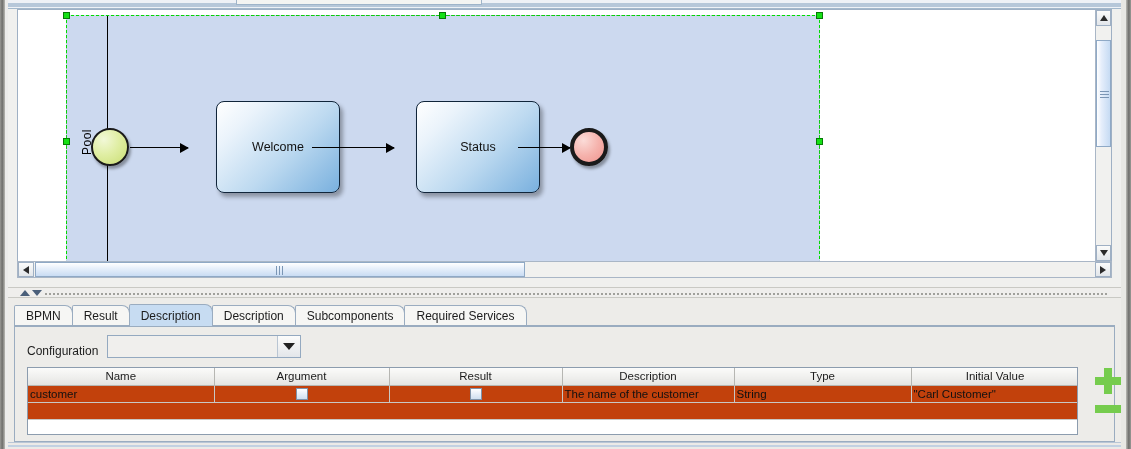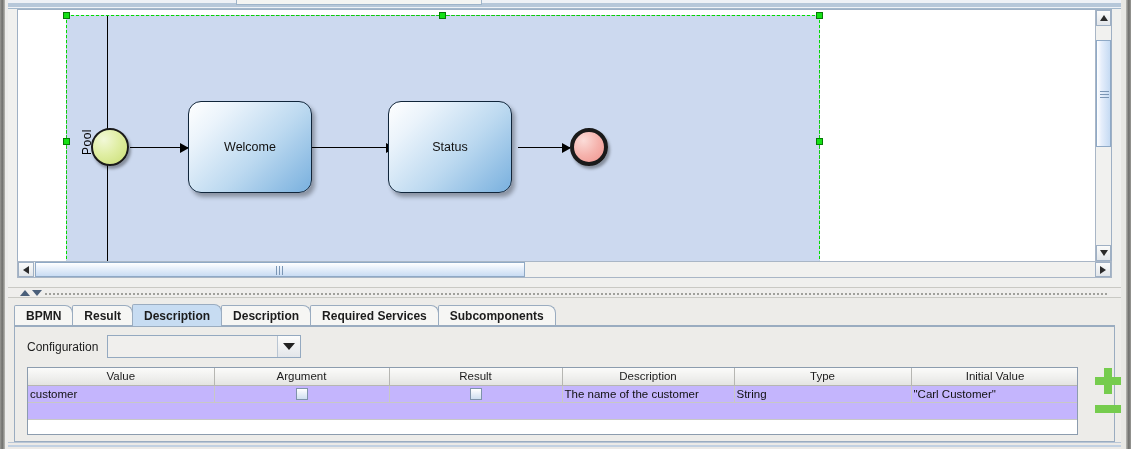--- a/index.html
+++ b/index.html
@@ -122,26 +122,26 @@
     width: 38px; height: 38px; border-radius: 50%;
     background: radial-gradient(circle at 32% 28%, #fbdcd8 0%, #f5b3ad 50%, #ef938d 100%);
     border: 4px solid #1a1a1a;
     box-shadow: 2px 3px 3px rgba(0,0,0,0.35);
   }
 
   
   .task {
     position: absolute; top: 91px;
     width: 124px; height: 92px;
-    border-radius: 13px;
+    border-radius: 8px;
     border: 1.5px solid #10253a;
     background: linear-gradient(135deg,#ffffff 0%, #eaf3fb 22%, #bcd9f0 58%, #79b0de 100%);
     box-shadow: 3px 4px 4px rgba(0,0,0,0.32);
     display: flex; align-items: center; justify-content: center;
-    color: #111; font-size: 12.5px;
+    color: #111; font-size: 12.5px; margin-left: 28px;
   }
   .task.t1 { left: 170px; }
   .task.t2 { left: 370px; }
 
   
   .flow {
     position: absolute; height: 1.6px; background: #000; top: 136.5px;
   }
   .flow::after {
     content: ""; position: absolute; right: -1px; top: -4px;
@@ -231,21 +231,21 @@
   }
   .tabstrip {
     position: absolute; left: 6px; top: 6px; height: 22px;
     display: flex; align-items: flex-end;
   }
   .tab {
     position: relative;
     height: 21px;
     padding: 0 11px;
     display: flex; align-items: center;
-    font-size: 12px; font-weight: bold; color: #1c1c1c;
+    font-size: 12px; font-weight: normal; color: #1c1c1c;
     background: #f6f6f4;
     border: 1px solid #9aacc0;
     border-bottom: none;
     border-radius: 2px 8px 0 0;
     margin-right: -1px;
     white-space: nowrap;
   }
   .tab.active {
     background: #c7dcf2;
     z-index: 3;
@@ -259,21 +259,21 @@
   .tab-content {
     position: absolute; left: 6px; top: 29px; width: 1101px; height: 115px;
     background: #edece9;
     border: 1px solid #9aacc0;
     border-top: none;
   }
 
   
   .config-row {
     position: absolute; left: 12px; top: 8px;
-    display: flex; align-items: center;
+    display: flex; align-items: flex-end;
   }
   .config-label { font-size: 12px; color: #1c1c1c; margin-right: 9px; }
   .combo {
     width: 194px; height: 23px;
     display: flex;
     border: 1px solid #94a9c0;
     background: #f2f1ef;
   }
   .combo-field {
     flex: 1; background: #f0efed; border-right: 1px solid #b9c5d3;
@@ -309,21 +309,21 @@
     border-bottom: 1px solid #b6b6b2;
     font-weight: normal;
     color: #1c1c1c;
     font-size: 11.5px;
     text-align: center;
   }
   table.params td {
     height: 17px;
     border-right: 1px solid #c8c8c5;
     border-bottom: 1px solid #c8c8c5;
-    background: #c4b5fd;
+    background: #c2410c;
     color: #111;
     padding: 0 2px;
     font-size: 11.5px;
     vertical-align: middle;
   }
   td.center { text-align: center; }
   .chk {
     display: inline-block; width: 12px; height: 12px;
     border: 1px solid #7f93aa;
     background: linear-gradient(180deg,#ffffff 0%, #e9f0f9 45%, #cfdff0 100%);
@@ -437,22 +437,22 @@
     <div class="divider-dots"></div>
   </div>
 
   <div class="bottom-panel">
 
     <div class="tabstrip">
       <div class="tab">BPMN</div>
       <div class="tab">Result</div>
       <div class="tab active">Description</div>
       <div class="tab">Description</div>
+      <div class="tab">Subcomponents</div>
       <div class="tab">Required Services</div>
-      <div class="tab">Subcomponents</div>
     </div>
     <div class="tab-underline"></div>
 
     <div class="tab-content">
 
       <div class="config-row">
         <span class="config-label">Configuration</span>
         <div class="combo">
           <div class="combo-field"></div>
           <div class="combo-arrow">
@@ -466,21 +466,21 @@
           <colgroup>
             <col style="width:186px">
               <col style="width:175px">
               <col style="width:173px">
             <col style="width:172px">
               <col style="width:177px">
               <col style="width:168px">
           </colgroup>
           <thead>
             <tr>
-              <th>Value</th>
+              <th>Name</th>
               <th>Argument</th>
               <th>Result</th>
               <th>Description</th>
               <th>Type</th>
               <th>Initial Value</th>
             </tr>
           </thead>
           <tbody>
             <tr>
               <td>customer</td>

